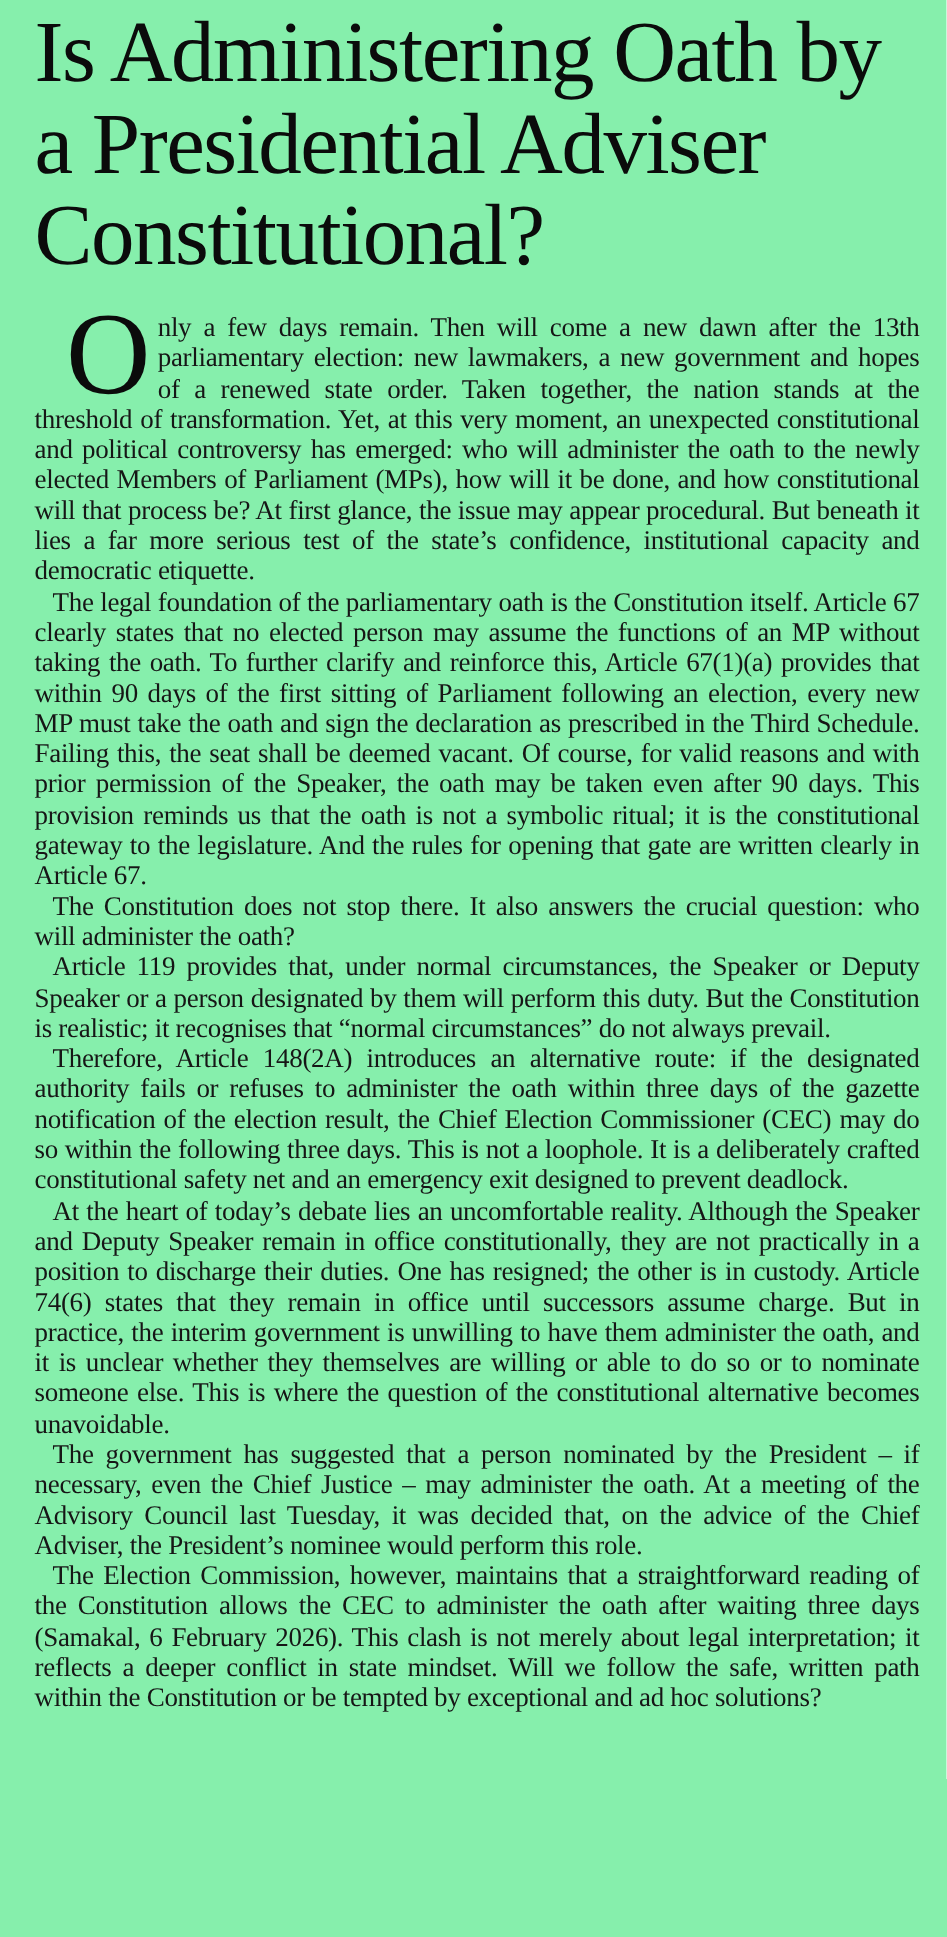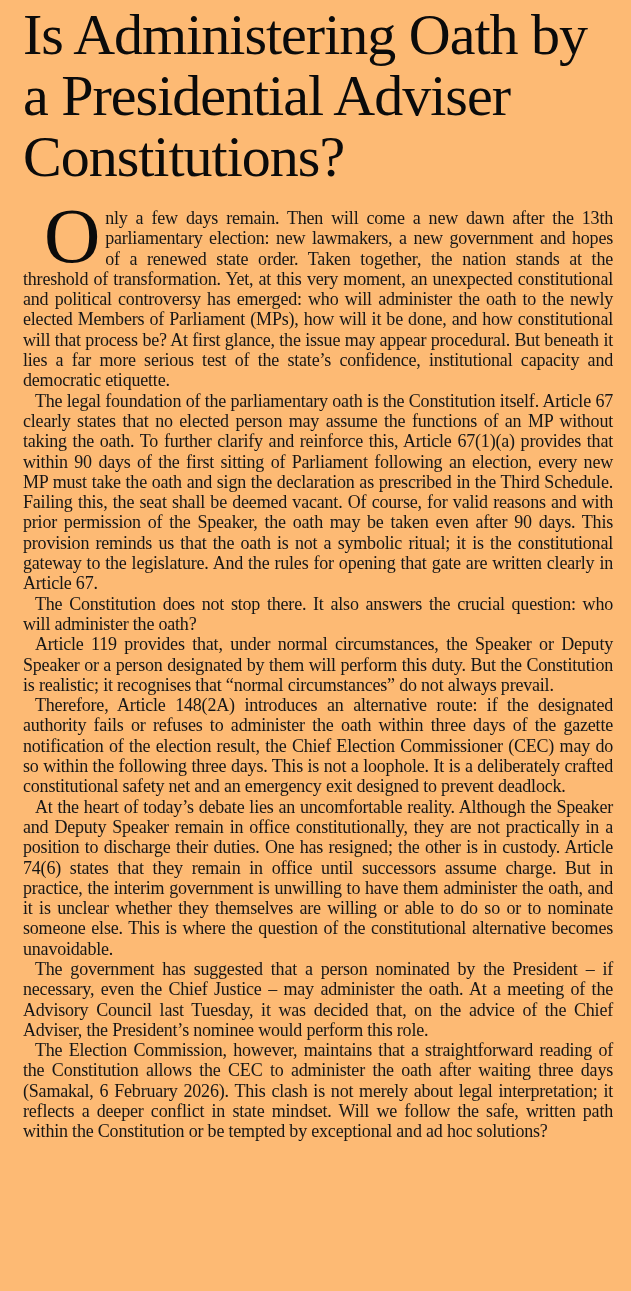--- a/index.html
+++ b/index.html
@@ -5,21 +5,21 @@
   html, body {
     margin: 0;
     padding: 0;
     background: #ffffff;
   }
   .page {
     position: relative;
     width: 631px;
     height: 1291px;
     box-sizing: border-box;
-    background: #fdba74;
+    background: #86efac;
     padding: 4px 18px 0 23px;
     overflow: hidden;
     font-family: "Liberation Serif", serif;
     color: #161616;
   }
   .headline {
     margin: 0;
     padding: 0;
     font-weight: normal;
     font-size: 58px;
@@ -54,21 +54,21 @@
   }
 </style>
 </head>
 <body>
 
 <div class="page">
 
   <h1 class="headline">
     <div class="headline-line">Is Administering Oath by</div>
     <div class="headline-line">a Presidential Adviser</div>
-    <div class="headline-line">Constitutions?</div>
+    <div class="headline-line">Constitutional?</div>
   </h1>
 
   <div class="article-body">
     <p class="lead"><span class="dropcap">O</span><span>nly a few days remain. Then will come a new dawn after the 13th parliamentary election: new lawmakers, a new government and hopes of a renewed state order. Taken together, the nation stands at the threshold of transformation. Yet, at this very moment, an unexpected constitutional and political controversy has emerged: who will administer the oath to the newly elected Members of Parliament (MPs), how will it be done, and how constitutional will that process be? At first glance, the issue may appear procedural. But beneath it lies a far more serious test of the state’s confidence, institutional capacity and democratic etiquette.</span></p>
     <p>The legal foundation of the parliamentary oath is the Constitution itself. Article 67 clearly states that no elected person may assume the functions of an MP without taking the oath. To further clarify and reinforce this, Article 67(1)(a) provides that within 90 days of the first sitting of Parliament following an election, every new MP must take the oath and sign the declaration as prescribed in the Third Schedule. Failing this, the seat shall be deemed vacant. Of course, for valid reasons and with prior permission of the Speaker, the oath may be taken even after 90 days. This provision reminds us that the oath is not a symbolic ritual; it is the constitutional gateway to the legislature. And the rules for opening that gate are written clearly in Article 67.</p>
     <p>The Constitution does not stop there. It also answers the crucial question: who will administer the oath?</p>
     <p>Article 119 provides that, under normal circumstances, the Speaker or Deputy Speaker or a person designated by them will perform this duty. But the Constitution is realistic; it recognises that “normal circumstances” do not always prevail.</p>
     <p>Therefore, Article 148(2A) introduces an alternative route: if the designated authority fails or refuses to administer the oath within three days of the gazette notification of the election result, the Chief Election Commissioner (CEC) may do so within the following three days. This is not a loophole. It is a deliberately crafted constitutional safety net and an emergency exit designed to prevent deadlock.</p>
     <p>At the heart of today’s debate lies an uncomfortable reality. Although the Speaker and Deputy Speaker remain in office constitutionally, they are not practically in a position to discharge their duties. One has resigned; the other is in custody. Article 74(6) states that they remain in office until successors assume charge. But in practice, the interim government is unwilling to have them administer the oath, and it is unclear whether they themselves are willing or able to do so or to nominate someone else. This is where the question of the constitutional alternative becomes unavoidable.</p>
     <p>The government has suggested that a person nominated by the President – if necessary, even the Chief Justice – may administer the oath. At a meeting of the Advisory Council last Tuesday, it was decided that, on the advice of the Chief Adviser, the President’s nominee would perform this role.</p>

